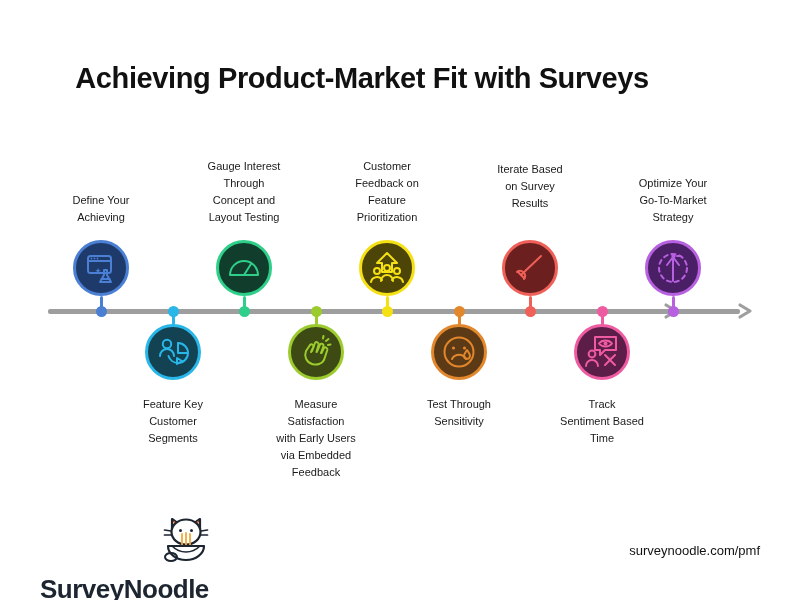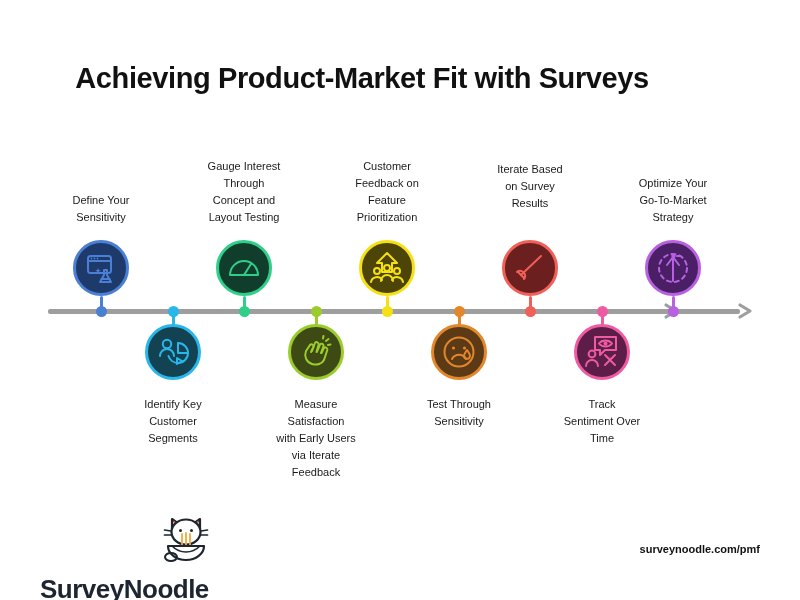--- a/index.html
+++ b/index.html
@@ -121,22 +121,22 @@
     font-size: 26px;
     font-weight: bold;
     color: #1c2530;
     letter-spacing: -0.5px;
     font-family: "Liberation Sans", sans-serif;
   }
   .footer-url {
     position: absolute;
     right: 40px;
     top: 543px;
-    font-size: 11px;
-    font-weight: bold;
+    font-size: 13px;
+    font-weight: normal;
     color: #111111;
     font-family: "Liberation Sans", sans-serif;
   }
 </style>
 </head>
 <body>
 
 <div id="canvas">
 
   <div class="title">Achieving Product-Market Fit with Surveys</div>
@@ -162,37 +162,37 @@
               <circle cx="7.5" cy="7.5" r="0.9" fill="#4a7fd4"></circle>
               <circle cx="10.5" cy="7.5" r="0.9" fill="#4a7fd4"></circle>
               <circle cx="13.5" cy="7.5" r="0.9" fill="#4a7fd4"></circle>
               <path d="M20 19 L20 24 L16 31 H27 L23 24 L23 19 Z" fill="none" stroke="#4a7fd4" stroke-width="2" stroke-linecap="round" stroke-linejoin="round"></path>
               <path d="M17.5 28 H25.5" fill="none" stroke="#4a7fd4" stroke-width="2" stroke-linecap="round" stroke-linejoin="round"></path>
               <path d="M14 17 l0.8 2 2 0.8 -2 0.8 -0.8 2 -0.8 -2 -2 -0.8 2 -0.8 Z" fill="#4a7fd4"></path>
             </svg>
           </span>
         </div>
         <div class="caption up" style="top: 192px;">Define Your
-Sensitivity</div>
+Achieving</div>
       </div>
       <div class="milestone" style="left: 173px;">
         <div class="stem down" style="background: rgb(41, 182, 232); top: 308px; height: 18px;"></div>
         <div class="dot" style="background: rgb(41, 182, 232);"></div>
         <div class="badge down" style="background: rgb(19, 66, 83); border-color: rgb(41, 182, 232);">
           <span>
             <svg width="34" height="34" viewBox="0 0 34 34">
               <circle cx="11" cy="9" r="4.2" fill="none" stroke="#29b6e8" stroke-width="2" stroke-linecap="round" stroke-linejoin="round"></circle>
               <path d="M4 21 a7 7 0 0 1 14 0" fill="none" stroke="#29b6e8" stroke-width="2" stroke-linecap="round" stroke-linejoin="round"></path>
               <path d="M22 8 a10 10 0 0 1 0 20 a10 10 0 0 1 -9.5 -7" fill="none" stroke="#29b6e8" stroke-width="2" stroke-linecap="round" stroke-linejoin="round"></path>
               <path d="M22 8 L22 18 L31 18" fill="none" stroke="#29b6e8" stroke-width="2" stroke-linecap="round" stroke-linejoin="round"></path>
               <path d="M21 23 L26 26 L21 29 Z" fill="none" stroke="#29b6e8" stroke-width="2" stroke-linecap="round" stroke-linejoin="round"></path>
             </svg>
           </span>
         </div>
-        <div class="caption down">Identify Key
+        <div class="caption down">Feature Key
 Customer
 Segments</div>
       </div>
       <div class="milestone" style="left: 244px;">
         <div class="stem up" style="background: rgb(47, 207, 138); top: 296px; height: 16px;"></div>
         <div class="dot" style="background: rgb(47, 207, 138);"></div>
         <div class="badge up" style="background: rgb(16, 61, 44); border-color: rgb(47, 207, 138);">
           <span>
             <svg width="34" height="34" viewBox="0 0 34 34">
               <path d="M3 24 a14 14 0 0 1 28 0 Z" fill="none" stroke="#2fcf8a" stroke-width="2" stroke-linecap="round" stroke-linejoin="round"></path>
@@ -215,21 +215,21 @@
               <path d="M13 16 L16 8 a2 2 0 0 1 3.6 1.6 L17.5 17" fill="none" stroke="#9ccb2e" stroke-width="2" stroke-linecap="round" stroke-linejoin="round"></path>
               <path d="M18 16.5 L21 9.5 a2 2 0 0 1 3.5 1.7 L22 18" fill="none" stroke="#9ccb2e" stroke-width="2" stroke-linecap="round" stroke-linejoin="round"></path>
               <path d="M22.5 18 L25 13 a2 2 0 0 1 3.3 2 L25 25 C23 29 18 30.5 13 29" fill="none" stroke="#9ccb2e" stroke-width="2" stroke-linecap="round" stroke-linejoin="round"></path>
               <path d="M27 6 L29.5 4 M29 10 L31.5 9.5 M24 3.5 L24.5 1" fill="none" stroke="#9ccb2e" stroke-width="2" stroke-linecap="round" stroke-linejoin="round"></path>
             </svg>
           </span>
         </div>
         <div class="caption down">Measure
 Satisfaction
 with Early Users
-via Iterate
+via Embedded
 Feedback</div>
       </div>
       <div class="milestone" style="left: 387px;">
         <div class="stem up" style="background: rgb(245, 224, 20); top: 296px; height: 16px;"></div>
         <div class="dot" style="background: rgb(245, 224, 20);"></div>
         <div class="badge up" style="background: rgb(77, 68, 8); border-color: rgb(245, 224, 20);">
           <span>
             <svg width="34" height="34" viewBox="0 0 34 34">
               <path d="M17 2 L27 12 H22 V21 H12 V12 H7 Z" fill="none" stroke="#f5e014" stroke-width="2" stroke-linecap="round" stroke-linejoin="round"></path>
               <circle cx="17" cy="17" r="3" fill="none" stroke="#f5e014" stroke-width="2" stroke-linecap="round" stroke-linejoin="round"></circle>
@@ -289,21 +289,21 @@
               <path d="M14 8.5 c3 -4 10 -4 13 0 c-3 4 -10 4 -13 0 Z" fill="none" stroke="#ef5ba1" stroke-width="2" stroke-linecap="round" stroke-linejoin="round"></path>
               <circle cx="20.5" cy="8.5" r="2" fill="#ef5ba1"></circle>
               <circle cx="7" cy="19" r="3.4" fill="none" stroke="#ef5ba1" stroke-width="2" stroke-linecap="round" stroke-linejoin="round"></circle>
               <path d="M1 31 a6 6 0 0 1 12 0" fill="none" stroke="#ef5ba1" stroke-width="2" stroke-linecap="round" stroke-linejoin="round"></path>
               <path d="M20 20 L30 30 M30 20 L20 30" fill="none" stroke="#ef5ba1" stroke-width="2" stroke-linecap="round" stroke-linejoin="round"></path>
               <circle cx="25" cy="22" r="0.1" fill="none" stroke="#ef5ba1" stroke-width="2" stroke-linecap="round" stroke-linejoin="round"></circle>
             </svg>
           </span>
         </div>
         <div class="caption down">Track
-Sentiment Over
+Sentiment Based
 Time</div>
       </div>
       <div class="milestone" style="left: 673px;">
         <div class="stem up" style="background: rgb(183, 96, 224); top: 296px; height: 16px;"></div>
         <div class="dot" style="background: rgb(183, 96, 224);"></div>
         <div class="badge up" style="background: rgb(74, 31, 102); border-color: rgb(183, 96, 224);">
           <span>
             <svg width="34" height="34" viewBox="0 0 34 34">
               <path d="M17 30 V8" fill="none" stroke="#b760e0" stroke-width="2" stroke-linecap="round" stroke-linejoin="round"></path>
               <path d="M11 14 L17 6 L23 14" fill="none" stroke="#b760e0" stroke-width="2" stroke-linecap="round" stroke-linejoin="round"></path>

